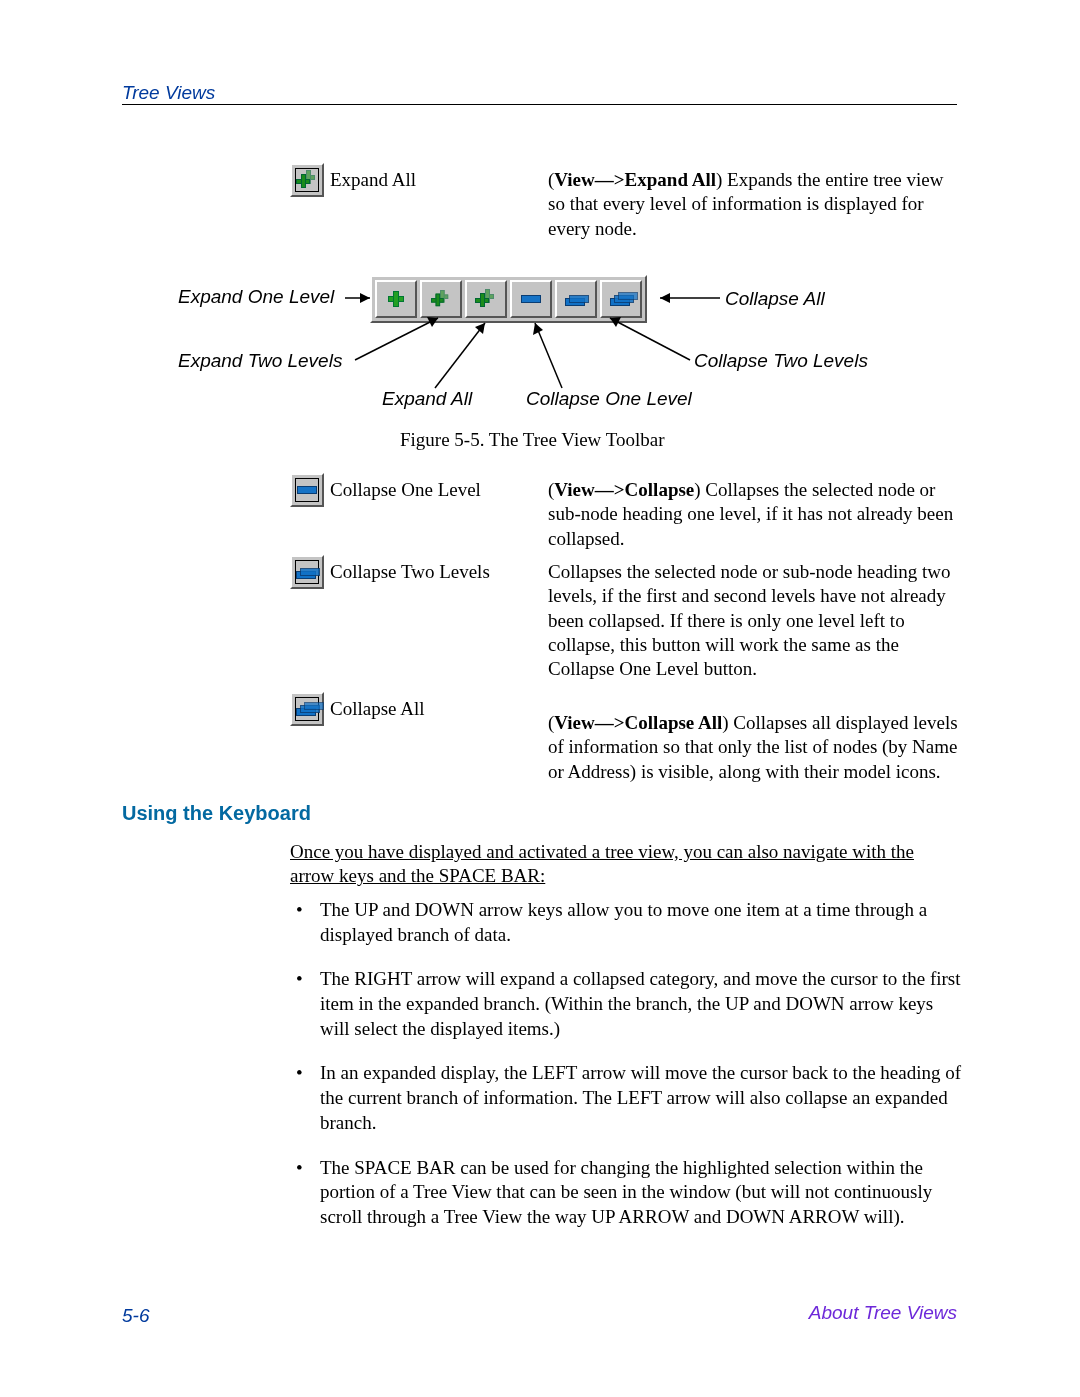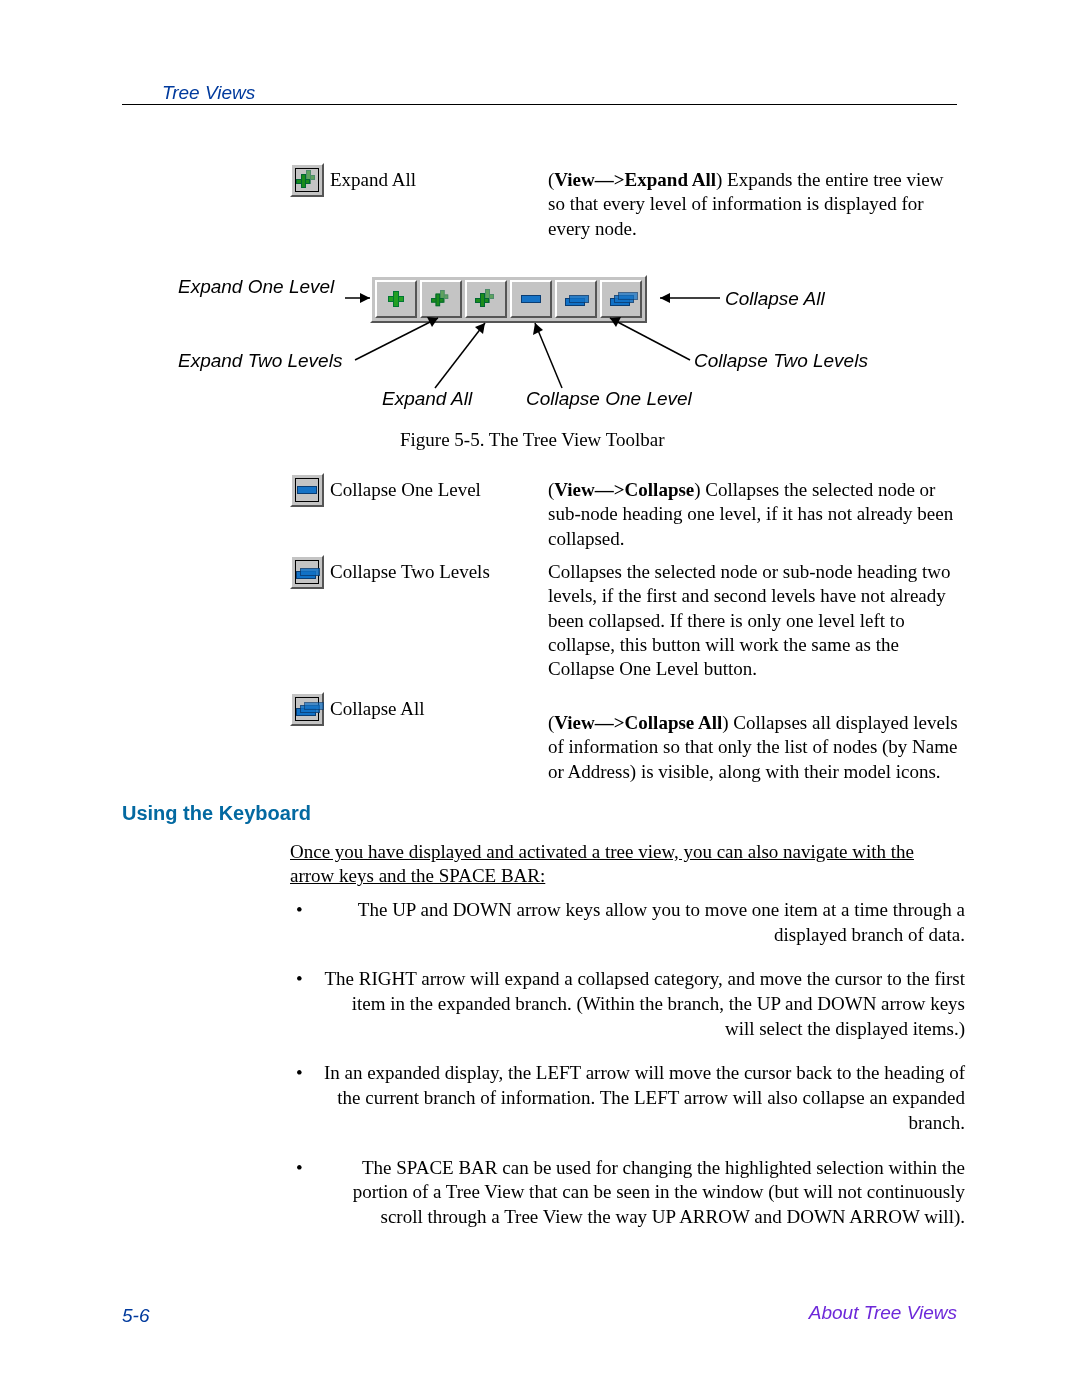--- a/index.html
+++ b/index.html
@@ -17,21 +17,20 @@
     left: 0; top: 0; width: 1080px; height: 1397px;
   }
   .header-title {
     position: absolute;
     left: 122px;
     top: 82px;
     font-family: Arial, Helvetica, sans-serif;
     font-style: italic;
     color: #003a9d;
     font-size: 19px;
-    margin-left: 40px;
   }
   .header-rule {
     position: absolute;
     left: 122px;
     top: 104px;
     width: 835px;
     border-top: 1.5px solid #000;
   }
 
   
@@ -95,21 +94,21 @@
   .arrow-svg{position:absolute; overflow:visible;}
   .arrow-svg line{stroke:#000; stroke-width:1.5;}
   .arrow-svg polygon{fill:#000;}
 
   .section-heading{
     font-family: Arial, Helvetica, sans-serif;
     font-weight:bold;
     color:#0369a1;
     font-size:20px;
   }
-  ul.bul { list-style:none; padding:0; margin:0;text-align:right;}
+  ul.bul { list-style:none; padding:0; margin:0;}
   ul.bul li{position:relative; padding-left:30px; margin-bottom:20px; font-size:19px; line-height:1.3;}
   ul.bul li::before{content:"•"; position:absolute; left:6px; top:0;}
 
   .footer-left{
     position:absolute; left:122px; bottom:70px;
     font-family: Arial, Helvetica, sans-serif; font-style:italic; color:#003a9d; font-size:19px;
   }
   .footer-right{
     position:absolute; right:123px; bottom:73px;
     font-family: Arial, Helvetica, sans-serif; font-style:italic; color:#6d28d9; font-size:19px;
@@ -184,21 +183,21 @@
       </div>
     <div class="slot">
         <div class="multi-stack">
           <span></span>
           <span></span>
           <span></span>
         </div>
       </div>
   </div>
 
-  <div class="label-text" style="position:absolute; left:178px; top:276px;">Expand One Level</div>
+  <div class="label-text" style="position:absolute; left:178px; top:286px;">Expand One Level</div>
   <div class="label-text" style="position:absolute; left:178px; top:350px;">Expand Two Levels</div>
   <div class="label-text" style="position:absolute; left:382px; top:388px;">Expand All</div>
   <div class="label-text" style="position:absolute; left:526px; top:388px;">Collapse One Level</div>
   <div class="label-text" style="position:absolute; left:694px; top:350px;">Collapse Two Levels</div>
   <div class="label-text" style="position:absolute; left:725px; top:288px;">Collapse All</div>
 
   <svg class="arrow-svg" style="left:0;top:0;width:1080px;height:500px;">
 
     <line x1="345" y1="298" x2="370" y2="298"></line>
       <polygon points="370,298 360,293 360,303"></polygon>

